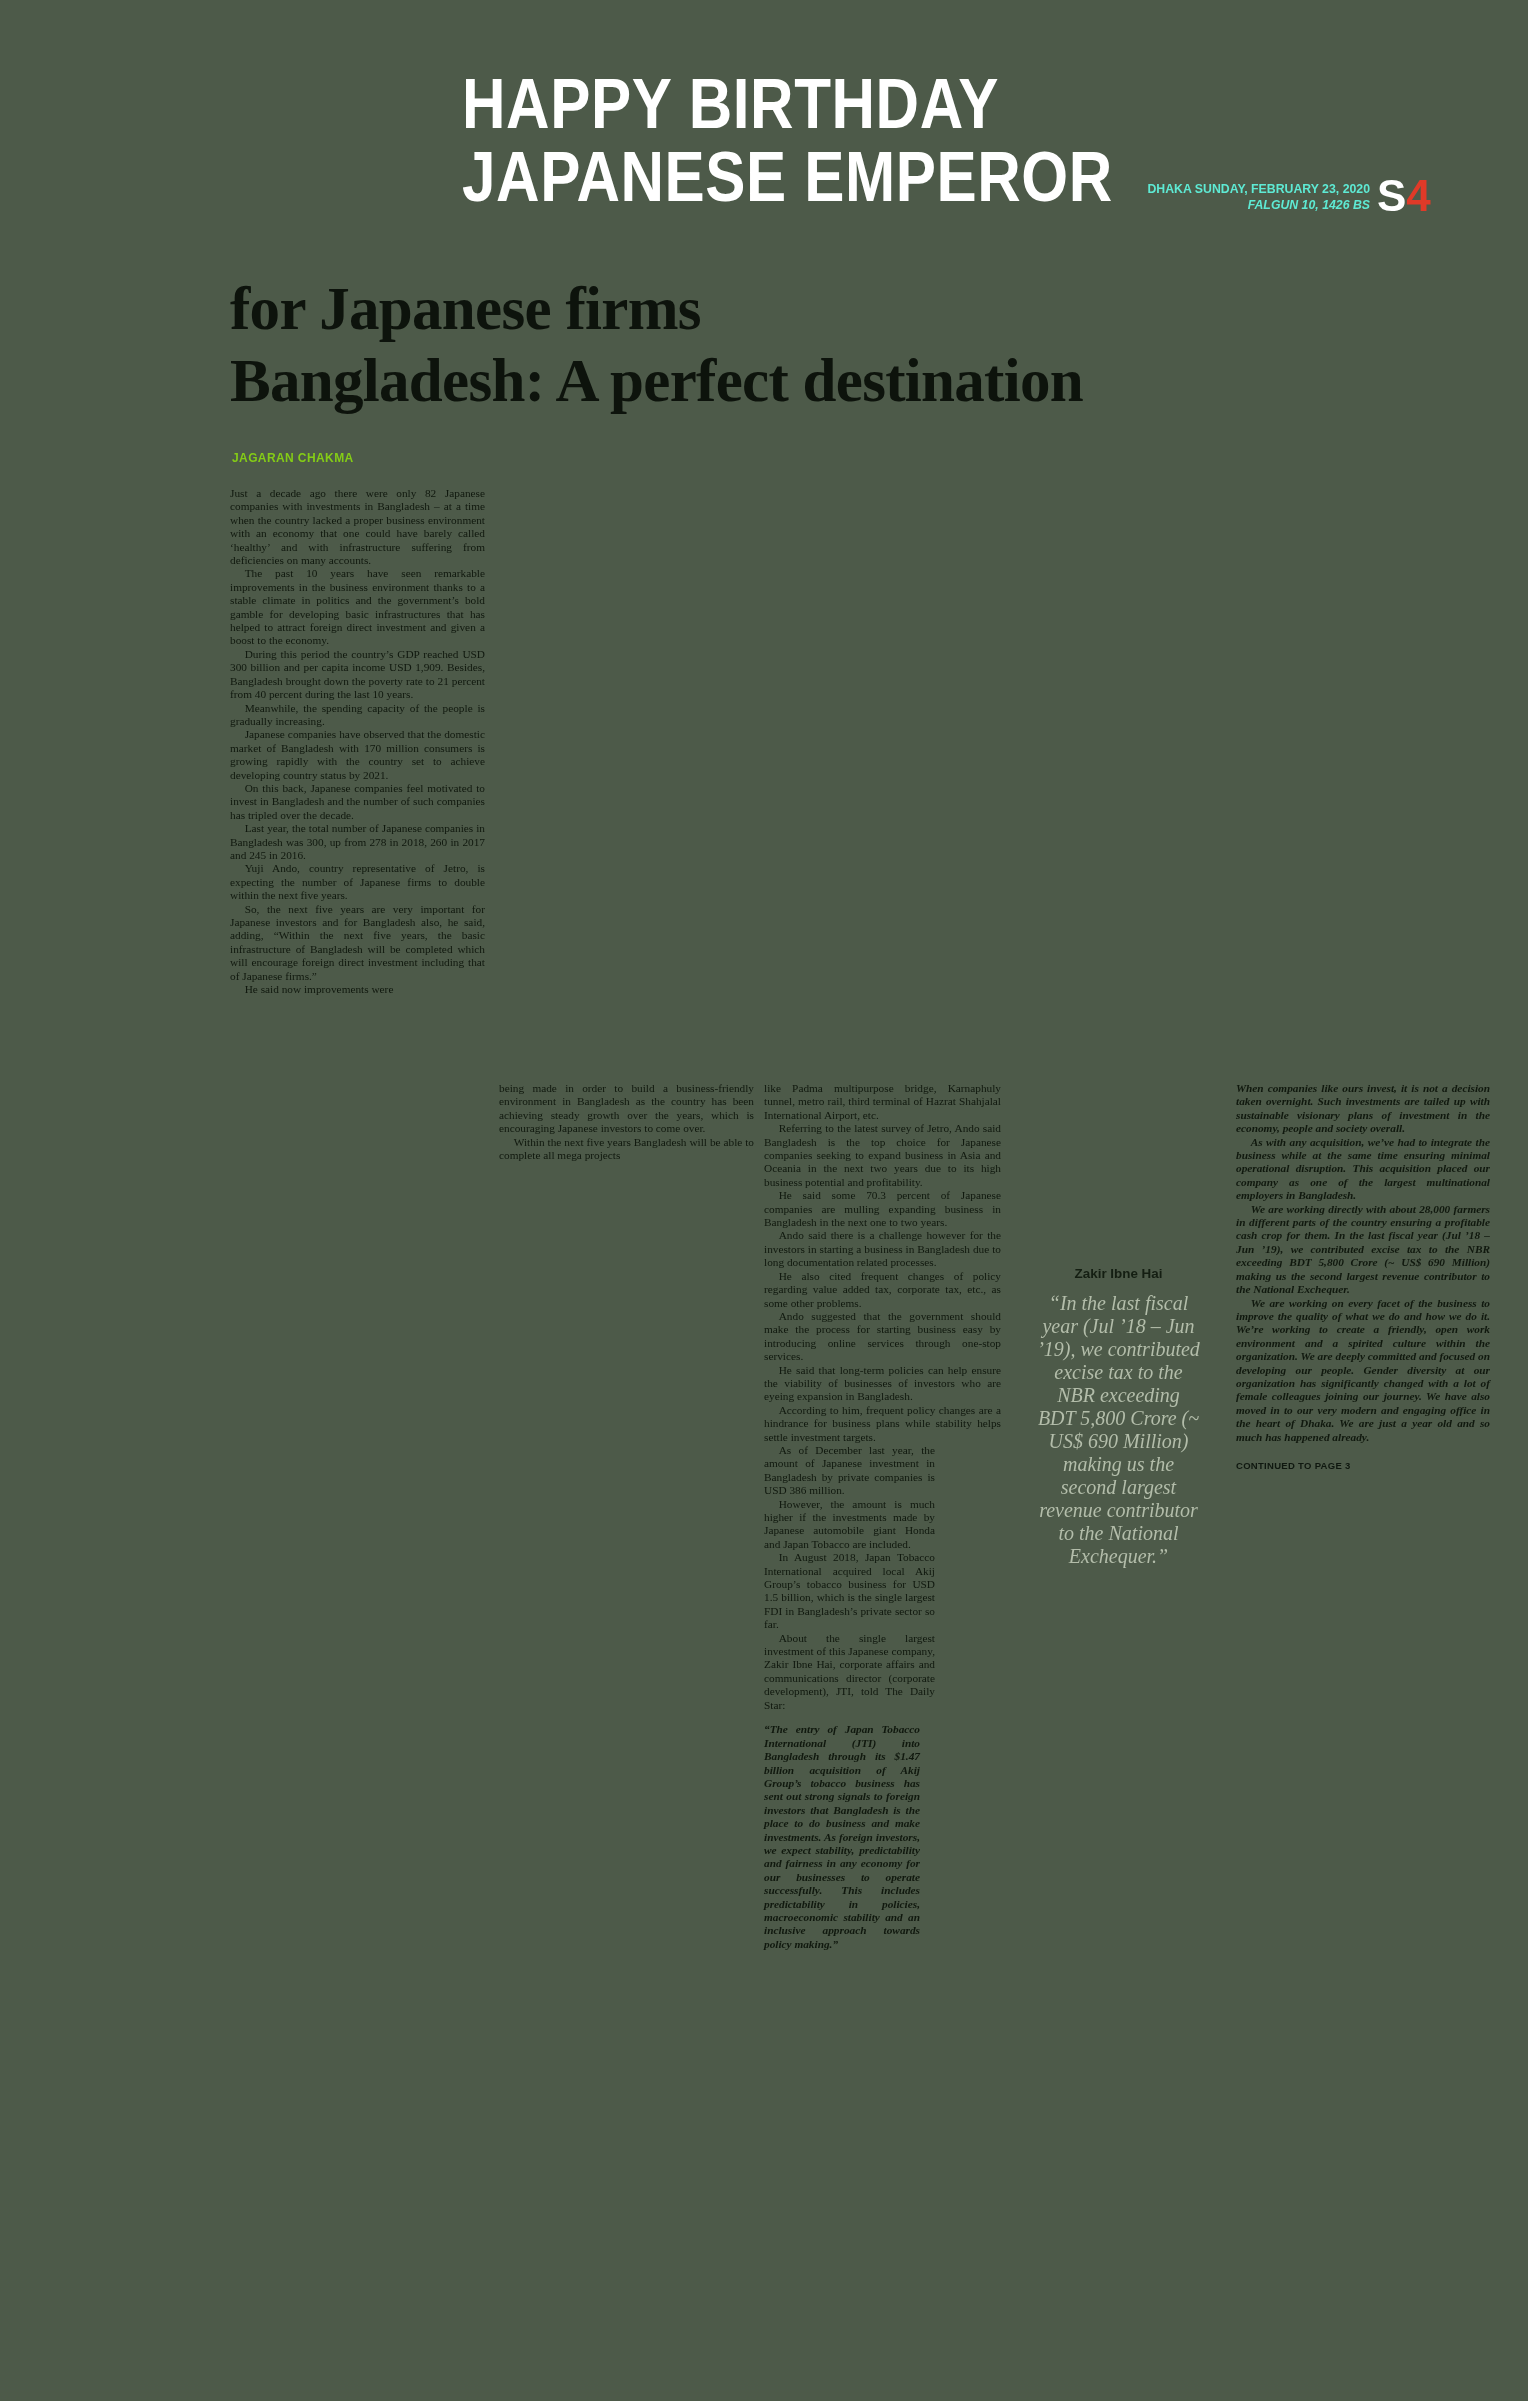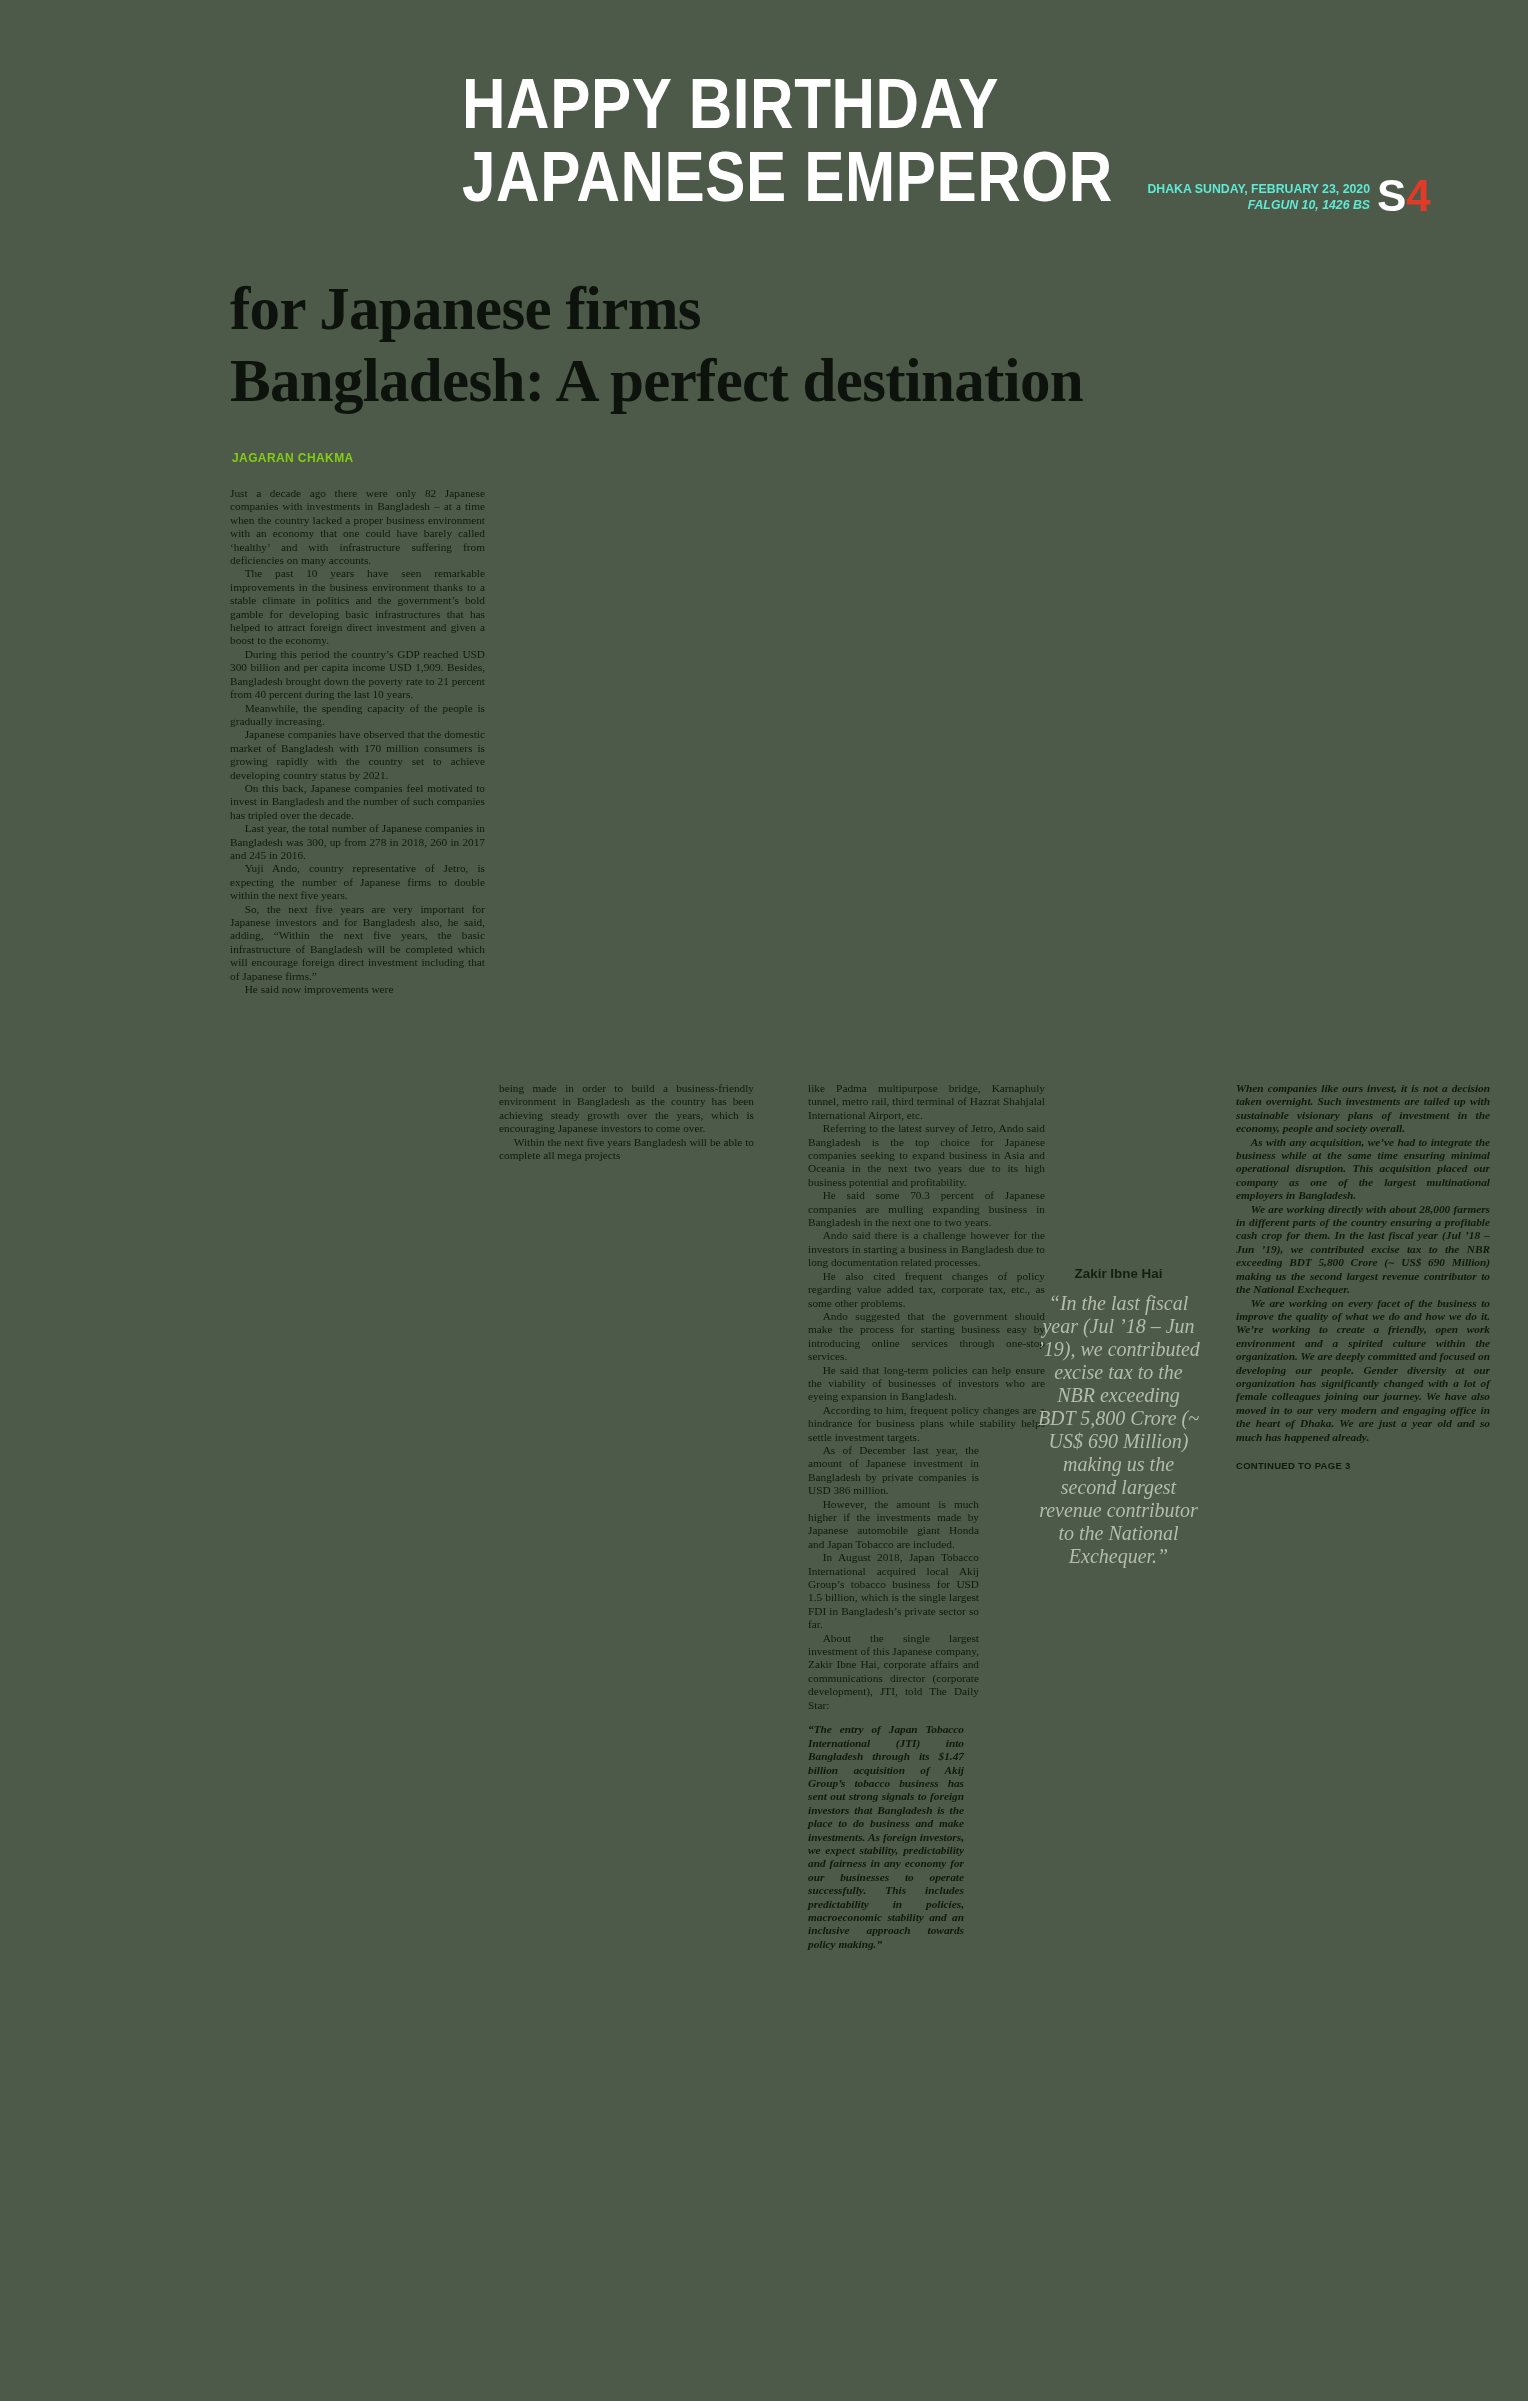--- a/index.html
+++ b/index.html
@@ -42,21 +42,21 @@
   }
   
   .body-col {
     position:absolute; color:#10180e;
     font-size:11.3px; line-height:13.4px; text-align:justify;
   }
   .body-col p { margin:0; }
   .body-col p + p, .indent-all p { text-indent:1.3em; }
   .col1 { left:230px;  top:487px;  width:255px; }
   .col2 { left:499px;  top:1082px; width:255px; }
-  .col3 { left:764px; top:1082px; width:237px;margin-left:44px; }
+  .col3 { left:764px; top:1082px; width:237px; }
   .col3-narrow { width:171px; }
   .col3-quote  {
     width:156px; margin-top:11.3px;
     font-weight:bold; font-style:italic;
   }
   .col3-quote p { text-indent:0; }
   .col4 {
     left:1236px; top:1082px; width:254px;
     font-weight:bold; font-style:italic;
   }

